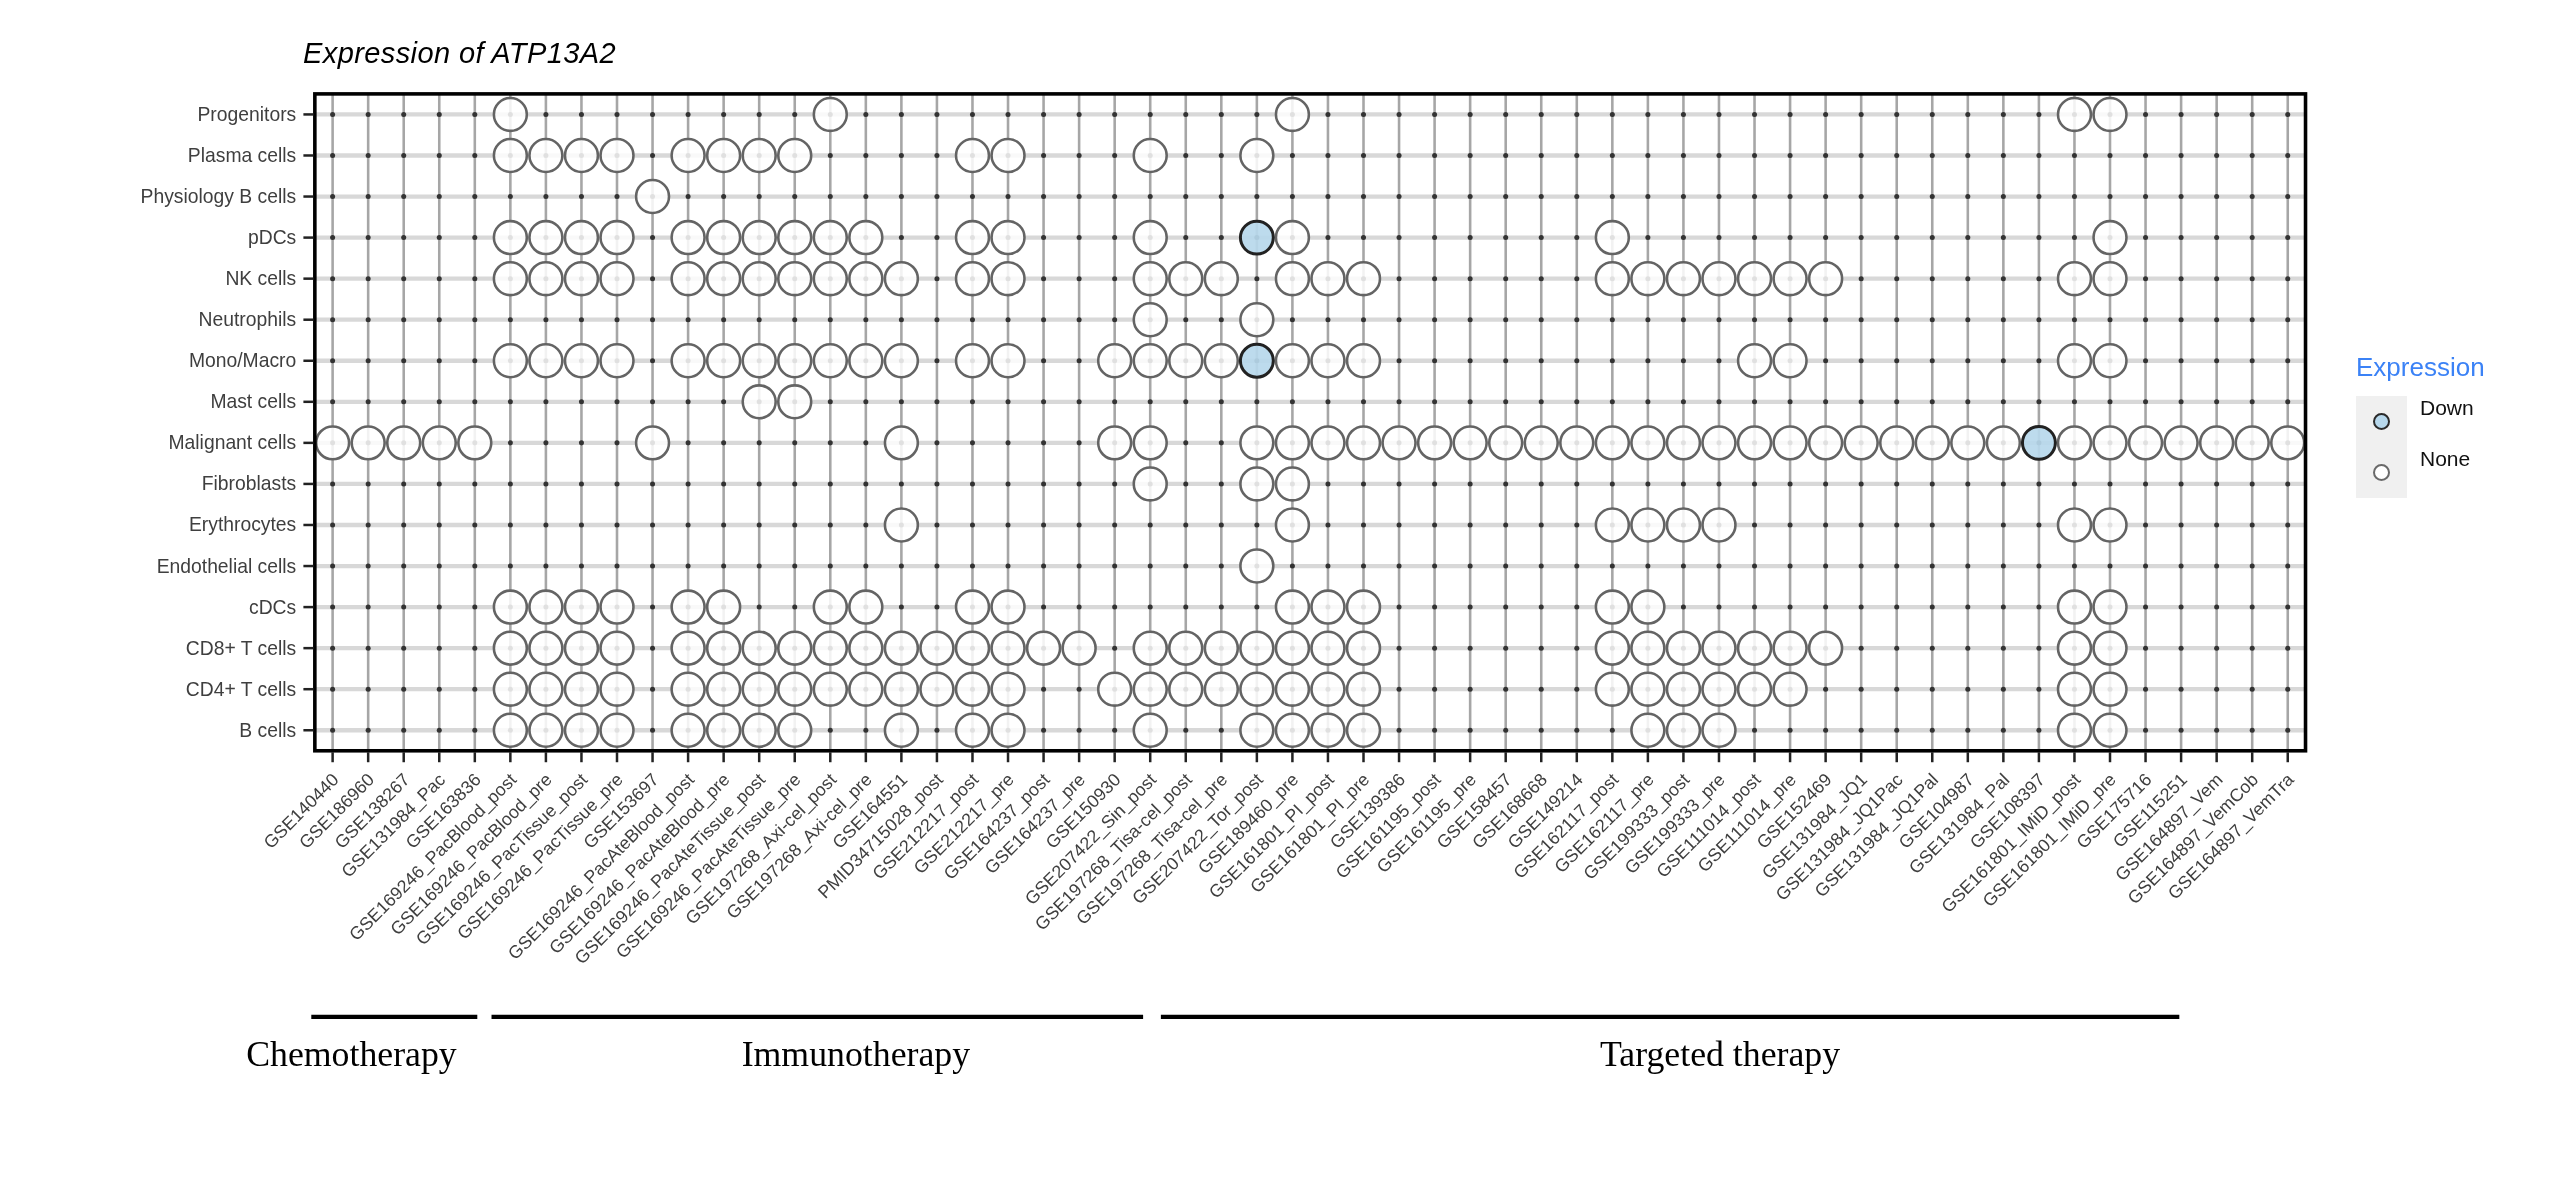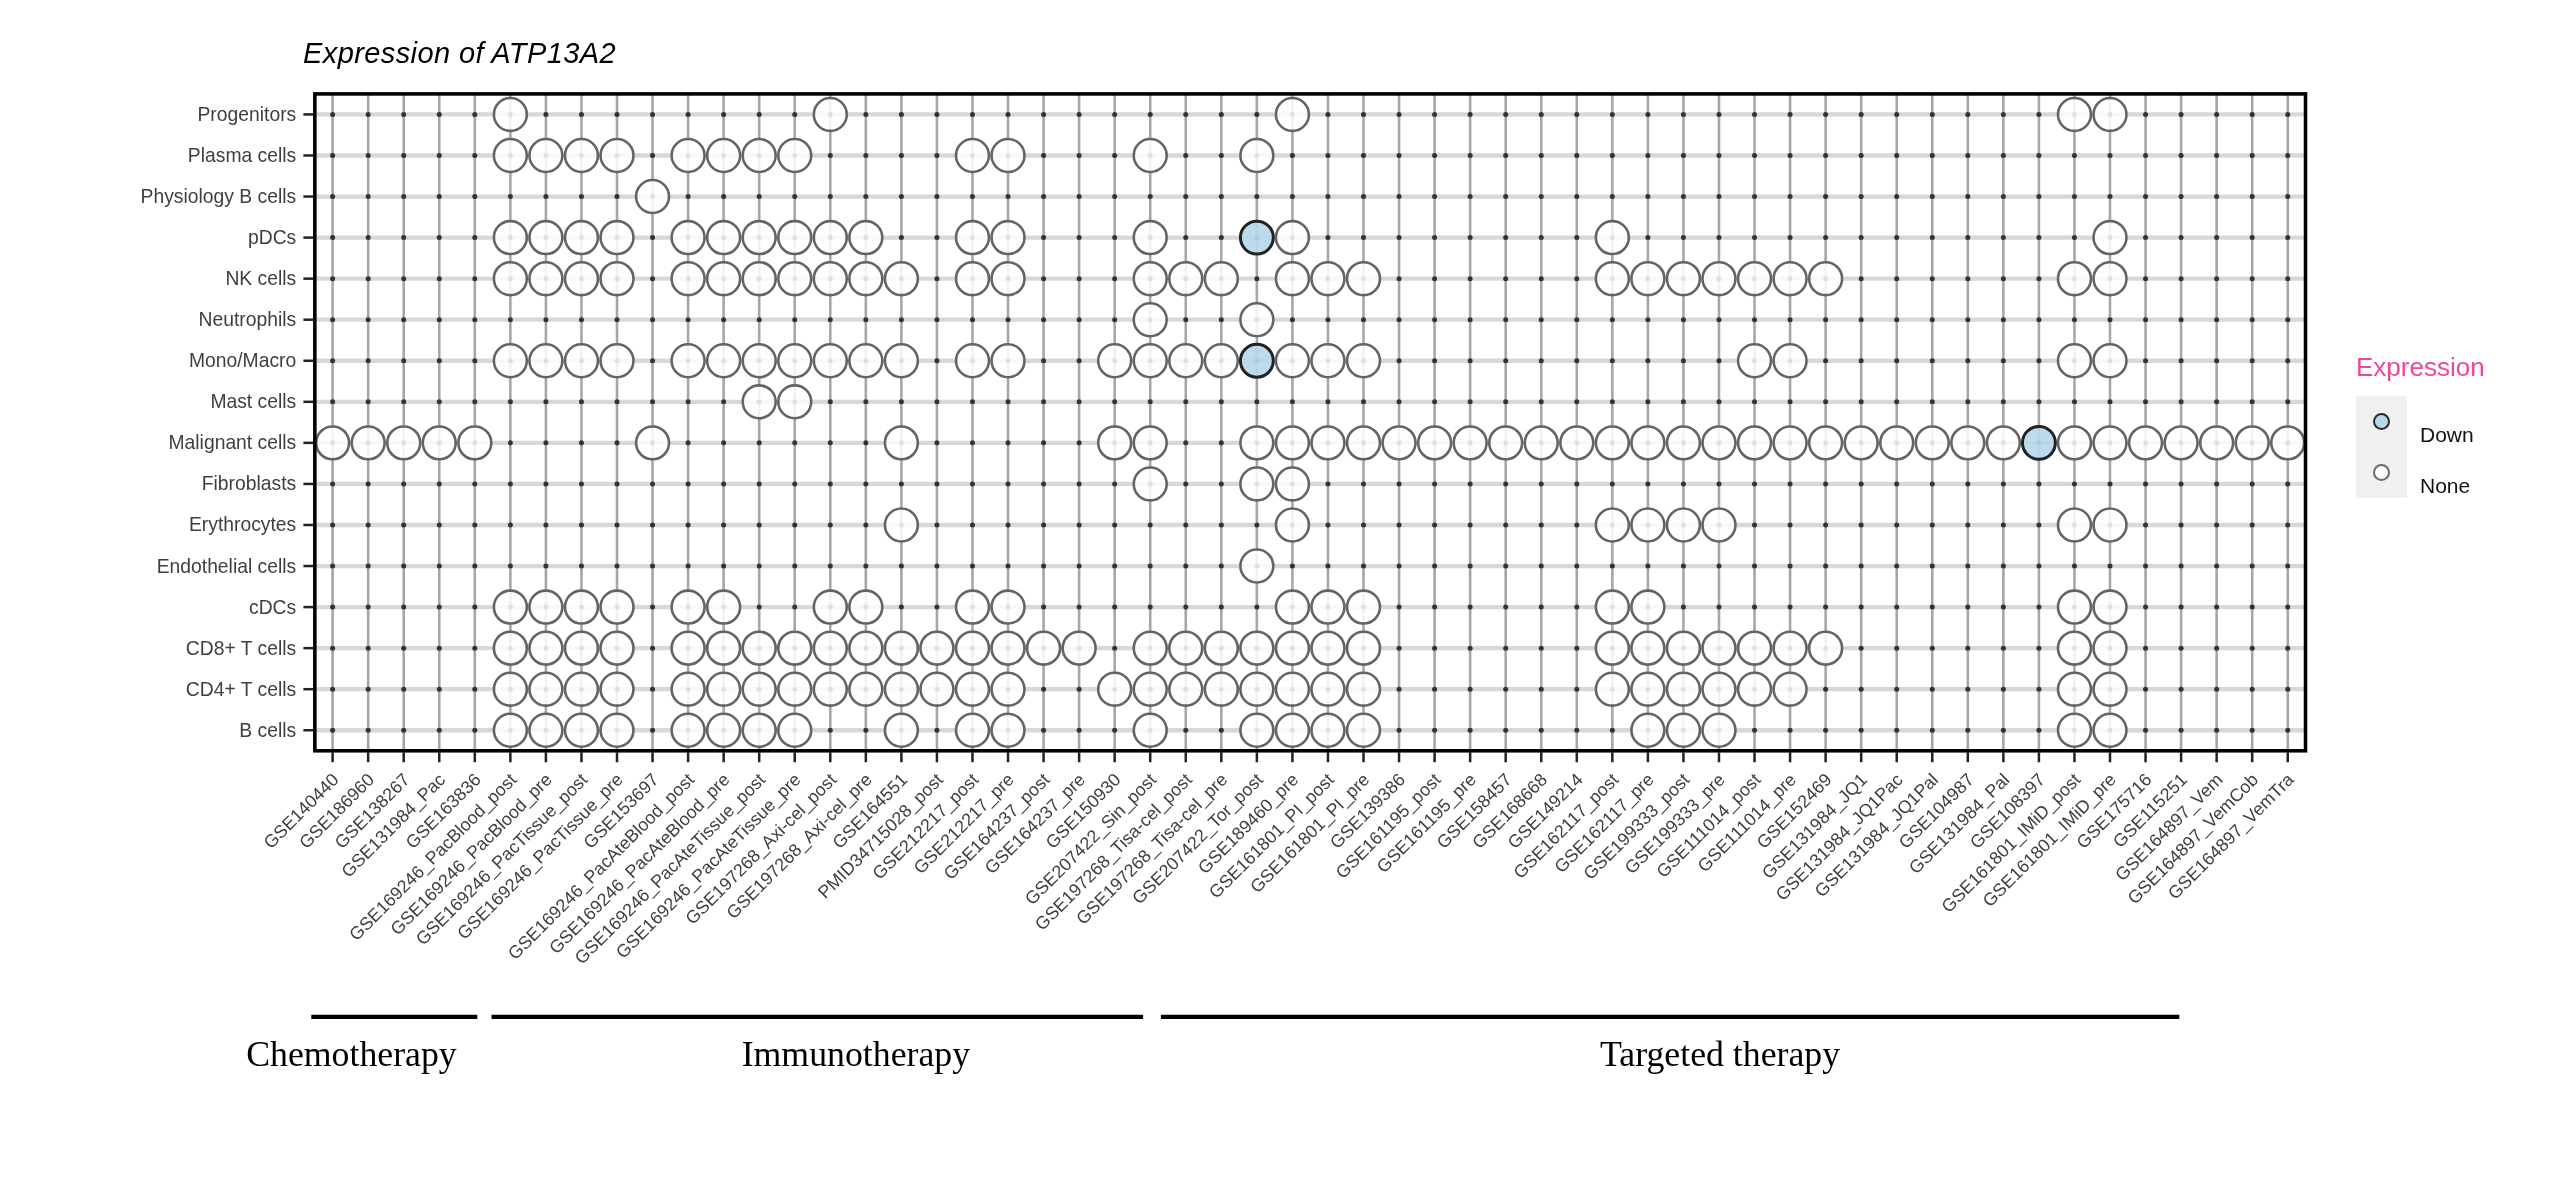--- a/index.html
+++ b/index.html
@@ -1,22 +1,22 @@
 <!DOCTYPE html>
 <html style="font-size:11.4px"><head>
 <meta charset="utf-8">
 <style>
   html,body{margin:0;padding:0;background:#ffffff;}
   #stage{position:relative;width:2576px;height:1181px;background:#ffffff;overflow:hidden;
          font-family:"Liberation Sans", sans-serif;}
   #plot-svg{position:absolute;left:0;top:0;}
   #chart-title{position:absolute;left:303px;top:37px;font-size:29px;color:#000;letter-spacing:0.4px;font-style:italic;}
   #legend{position:absolute;left:2356px;top:352px;}
-  #legend .legend-title{font-size:26px;color:#ec4899;margin-bottom:13px;}
-  #legend .legend-row{display:flex;align-items:flex-end;height:51px;}
+  #legend .legend-title{font-size:26px;color:#3b82f6;margin-bottom:13px;}
+  #legend .legend-row{display:flex;align-items:flex-start;height:51px;}
   #legend .swatch-cell{width:51px;height:51px;background:#f0f0f0;display:flex;align-items:center;justify-content:center;}
   #legend .dot{width:17px;height:17px;border-radius:50%;box-sizing:border-box;}
   #legend .dot-down{border:2.9px solid #2a2a2a;}
   #legend .dot-none{border:2.1px solid #6a6a6a;}
   #legend .legend-label{font-size:21px;color:#111;padding-left:13px;}
 </style>
 </head>
 <body>
 
 <div id="stage">

